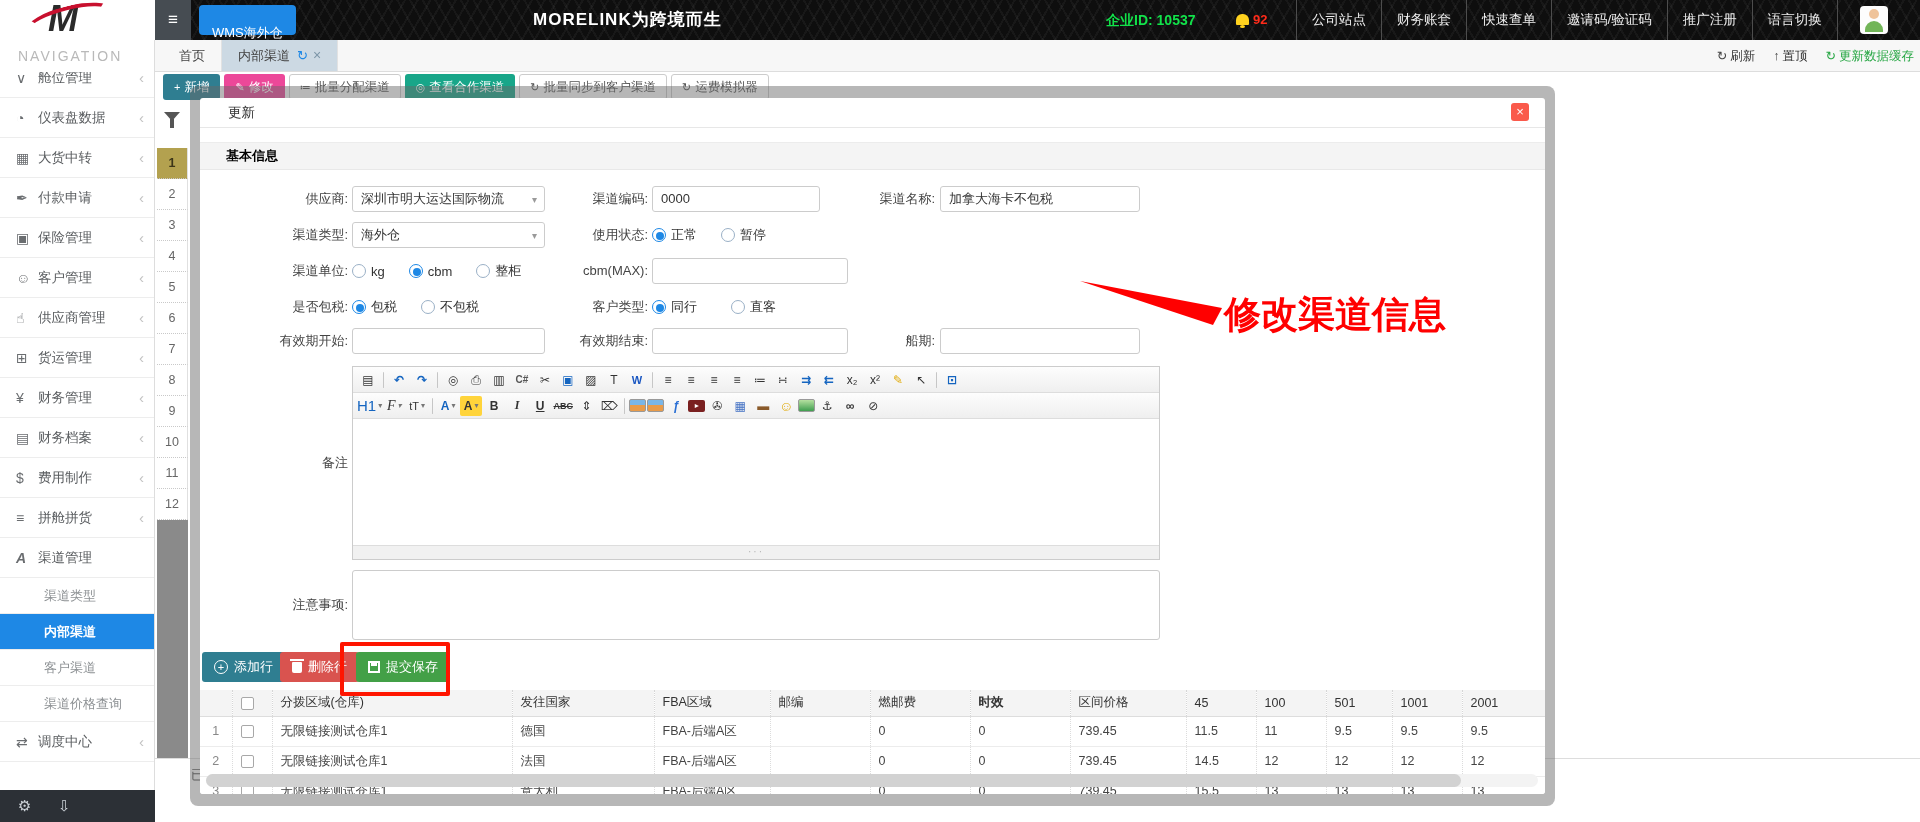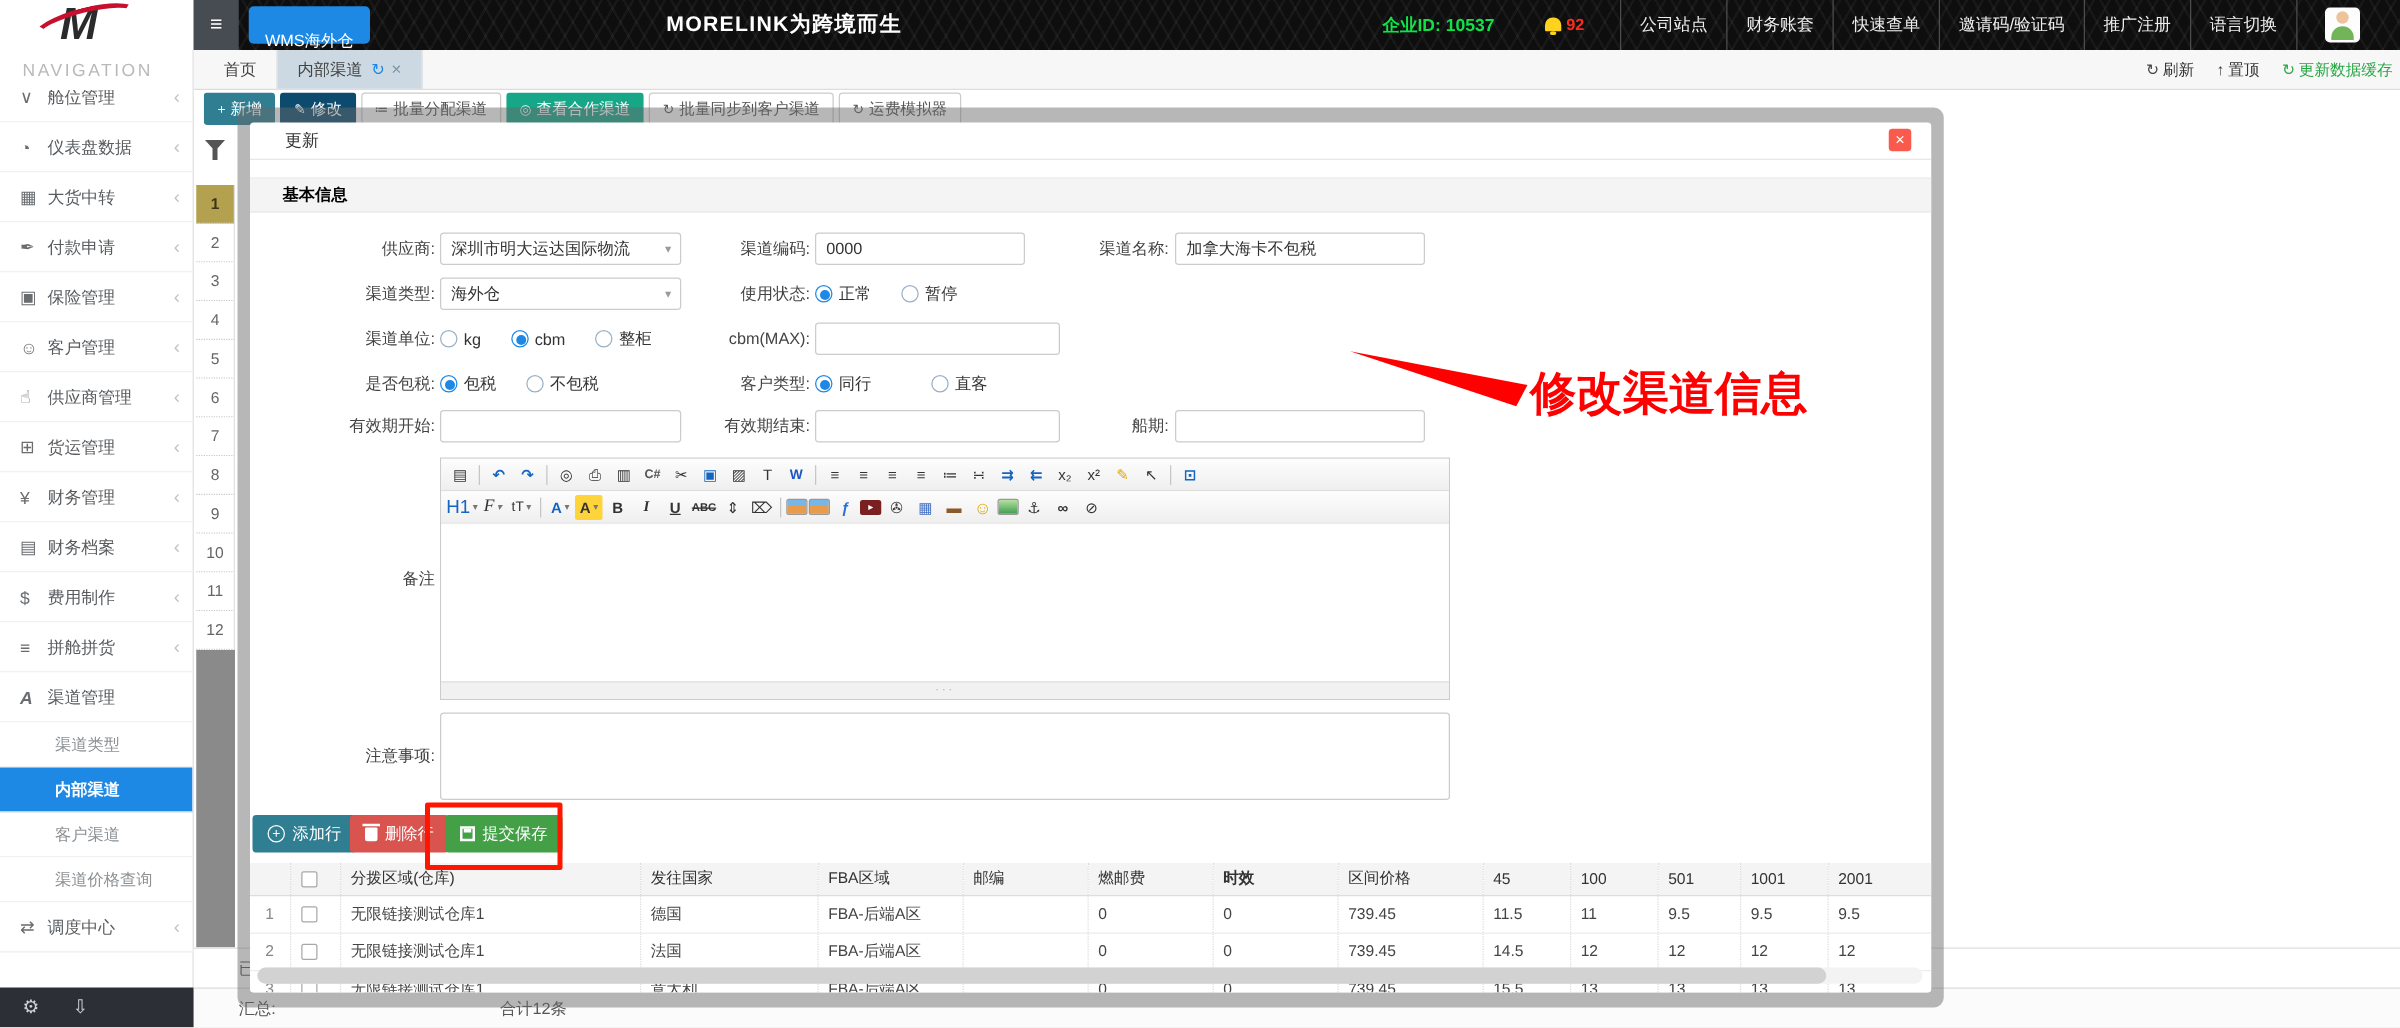--- a/index.html
+++ b/index.html
@@ -53,21 +53,21 @@
 .sitem[data-sub="true"]{height:36px;padding-left:44px;color:#8d9194;font-size:13px}
 .sitem[data-active="true"]{background:#1e88e5;color:#fff;font-weight:bold}
 .sfoot{position:absolute;left:0;top:790px;width:155px;height:32px;background:#2c3036}
 .sfi{position:absolute;top:0;height:32px;line-height:32px;color:#ccd2d8;font-size:15px;cursor:pointer}
 
 
 .btoolbar{position:absolute;left:163px;top:74px;display:flex;gap:4px;z-index:1}
 .tbtn{height:26px;line-height:24px;border-radius:3px;padding:0 10px;font-size:12.5px;white-space:nowrap;cursor:pointer;border:1px solid transparent}
 .tbtn .bic{margin-right:4px;font-size:11px}
 .tbtn[data-k="teal"]{background:#2f7e91;color:#fff}
-.tbtn[data-k="orange"]{background:#0c4a6e;color:#fff}
+.tbtn[data-k="orange"]{background:#ec4899;color:#fff}
 .tbtn[data-k="green"]{background:#18a689;color:#fff}
 .tbtn[data-k="white"]{background:#fff;color:#555;border-color:#ccc}
 .funnel{position:absolute;left:164px;top:112px;width:16px;height:18px}
 .funnel:before{content:"";position:absolute;left:0;top:0;border-left:8px solid transparent;border-right:8px solid transparent;border-top:9px solid #555}
 .funnel:after{content:"";position:absolute;left:6px;top:7px;width:4px;height:9px;background:#555}
 .gridnums{position:absolute;left:157px;top:148px;width:31px}
 .gn{height:31px;line-height:31px;text-align:center;font-size:12.5px;color:#666;border-bottom:1px dotted #c9c9c9;border-right:1px solid #e0e0e0;background:#fff}
 .gn[data-hl="true"]{background:#b3a14f;color:#3c3518;font-weight:bold}
 .graypatch{position:absolute;left:157px;top:520px;width:31px;height:238px;background:#8a8a8a}
 .bgfoot1{position:absolute;left:155px;top:758px;width:1765px;height:32px;border-top:1px solid #ddd;background:#fff}
@@ -346,24 +346,20 @@
       <div class="gn">8</div>
       <div class="gn">9</div>
       <div class="gn">10</div>
       <div class="gn">11</div>
       <div class="gn">12</div>
     </div>
   <div class="graypatch"></div>
   <div class="bgfoot1">
     <span class="bgl" style="left:36px">已选:</span>
   </div>
-  <div class="bgfoot2">
-    <span class="bgl" style="left:36px">汇总:</span>
-    <span class="bgl" style="left:245px">合计12条</span>
-  </div>
 
   <div class="mframe">
     <div class="mdialog">
       <div class="mtitlebar">
         <span class="mtitle">更新</span>
         <span class="mclose">×</span>
       </div>
       <div class="msection">
         <span class="msectiontxt">基本信息</span>
       </div>
@@ -421,21 +417,21 @@
       <span class="ropt" data-checked="true">
             <span class="rdot"></span>
             <span>包税</span>
           </span>
           <span class="ropt" data-checked="false">
             <span class="rdot"></span>
             <span>不包税</span>
           </span>
         </div>
       <span class="flab" style="left:328px;top:196px">客户类型:</span>
-      <div class="rgrp" style="left:452px;top:196px;gap:48px">
+      <div class="rgrp" style="left:452px;top:196px;gap:34px">
 
       <span class="ropt" data-checked="true">
             <span class="rdot"></span>
             <span>同行</span>
           </span>
           <span class="ropt" data-checked="false">
             <span class="rdot"></span>
             <span>直客</span>
           </span>
         </div>

